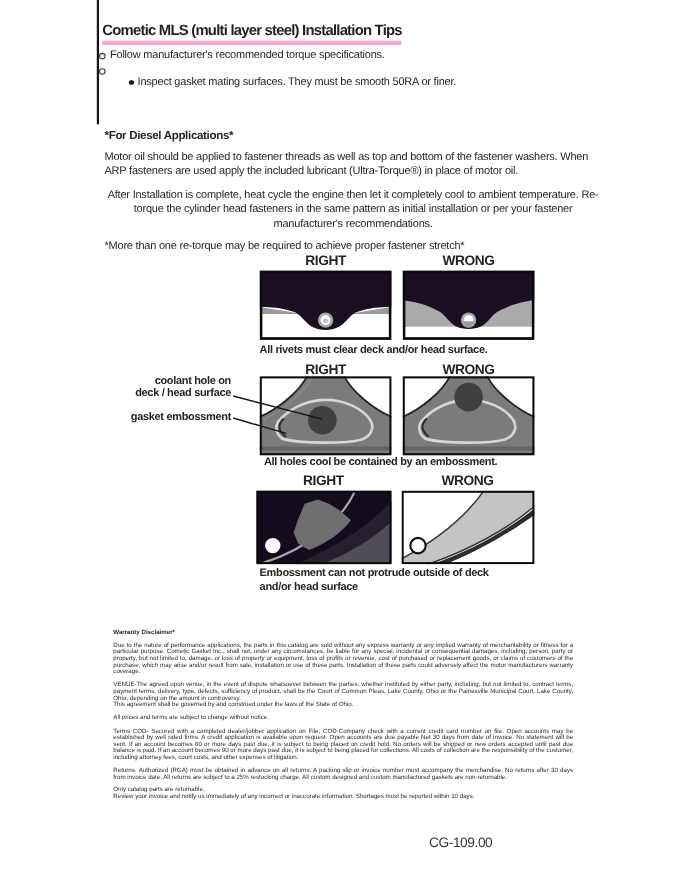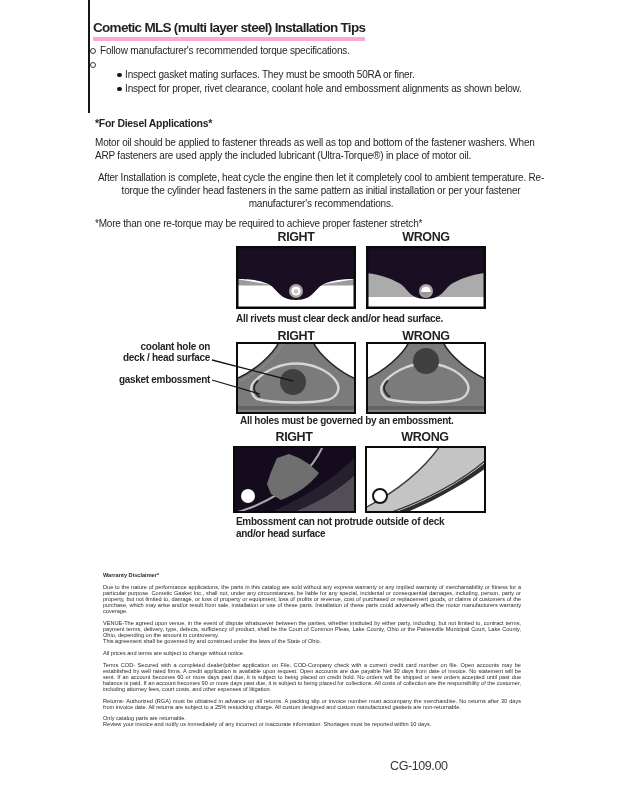--- a/index.html
+++ b/index.html
@@ -52,24 +52,20 @@
   <div class="tip-row">
     <span class="mk-open"></span>
     <span>Follow manufacturer's recommended torque specifications.</span>
   </div>
   <div class="tip-row">
     <span class="mk-open"></span>
   </div>
   <div class="tip-row sub">
     <span class="mk-fill"></span>
     <span>Inspect gasket mating surfaces.  They must be smooth 50RA or finer.</span>
-  </div>
-  <div class="tip-row sub">
-    <span class="mk-fill"></span>
-    <span>Inspect for proper, rivet clearance, coolant hole and embossment alignments as shown below.</span>
   </div>
 </div>
 
 <div class="abs diesel-h">*For Diesel Applications*</div>
 <div class="abs para p1">Motor oil should be applied to fastener threads as well as top and bottom of the fastener washers. When ARP fasteners are used apply the included lubricant (Ultra-Torque®) in place of motor oil.</div>
 <div class="abs para p2">After Installation is complete, heat cycle the engine then let it completely cool to ambient temperature. Re-torque the cylinder head fasteners in the same pattern as initial installation or per your fastener manufacturer's recommendations.</div>
 <div class="abs para p3">*More than one re-torque may be required to achieve proper fastener stretch*</div>
 
 <div class="abs dlabel" style="left:251px;top:230px;">RIGHT</div>
 <div class="abs dlabel" style="left:381px;top:230px;">WRONG</div>
@@ -131,21 +127,21 @@
   <path d="M24,55 C17,50 16,44 22,38.5" fill="none" stroke="#2c2c2c" stroke-width="1.8"></path>
   <circle cx="60" cy="19" r="13" fill="#404040"></circle>
   <rect x="1" y="1" width="118" height="70" fill="none" stroke="#0a0a0a" stroke-width="2"></rect>
 </svg>
 
 <svg class="abs" style="left:205px;top:350px;pointer-events:none;" width="110" height="55" viewBox="0 0 110 55">
   <line x1="7" y1="10" x2="88" y2="31" stroke="#141414" stroke-width="1.3"></line>
   <line x1="7" y1="30" x2="55" y2="44" stroke="#141414" stroke-width="1.3"></line>
 </svg>
 
-<div class="abs caption" style="left:240px;top:415px;width:260px;">All holes must be governed by an embossment.</div>
+<div class="abs caption" style="left:240px;top:415px;width:260px;">All holes cool be contained by an embossment.</div>
 
 <div class="abs dlabel" style="left:249px;top:430px;">RIGHT</div>
 <div class="abs dlabel" style="left:380px;top:430px;">WRONG</div>
 
 <svg class="abs panel" style="left:233px;top:446px;" width="123" height="67" viewBox="0 0 123 67">
   <rect width="123" height="67" fill="#140c1c"></rect>
   <path d="M123,28 C104,45 82,58 58,67 L123,67 Z" fill="#514e57"></path>
   <path d="M123,10 C100,34 70,52 36,67 L58,67 C82,58 104,45 123,28 Z" fill="#26202e"></path>
   <path d="M90,0 C80,22 58,44 22,60 C15,63 8,65 2,67" stroke="#a8a8a8" stroke-width="2" fill="none"></path>
   <path d="M44,12 L56,8 L66,12 L76,18 L86,27 C78,38 64,48 48,54 L38,48 L34,38 L38,26 Z" fill="#6f6f6f"></path>

